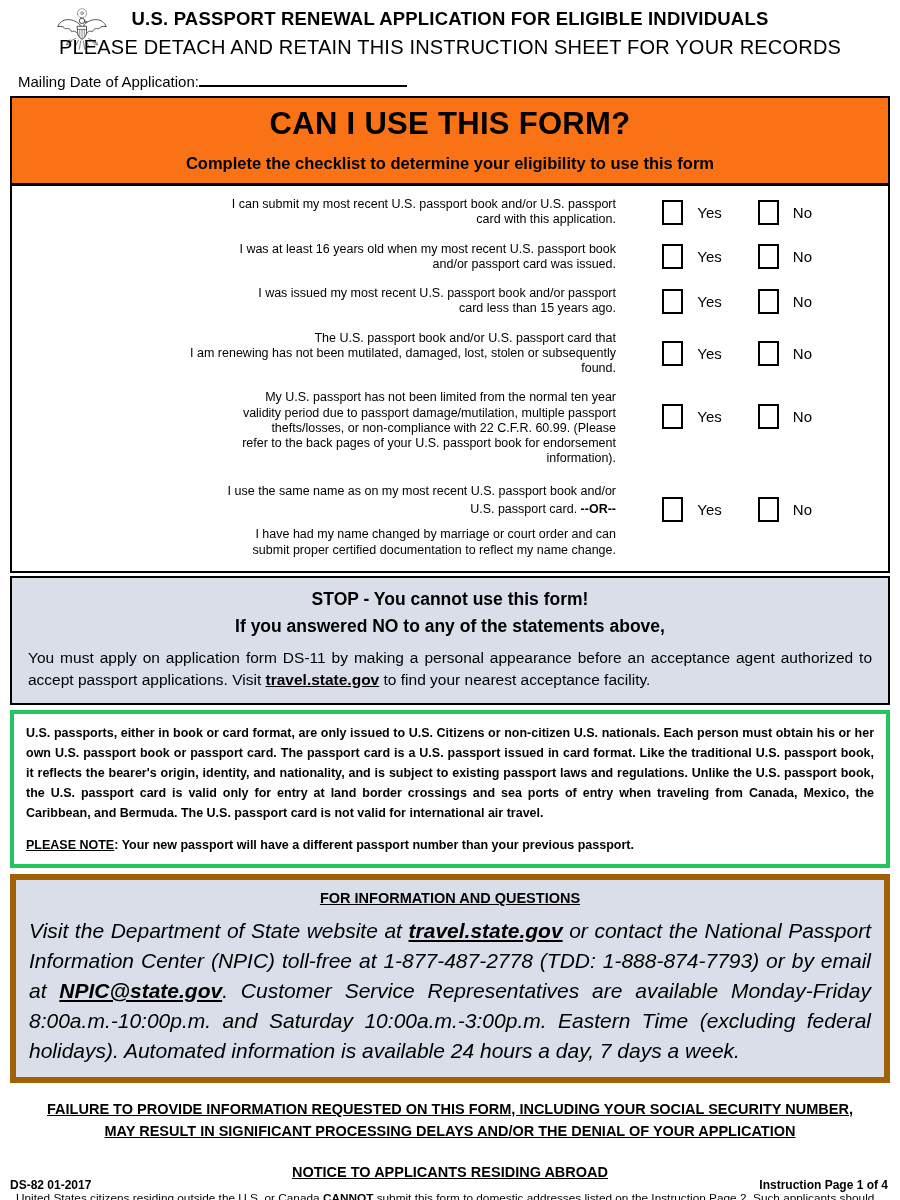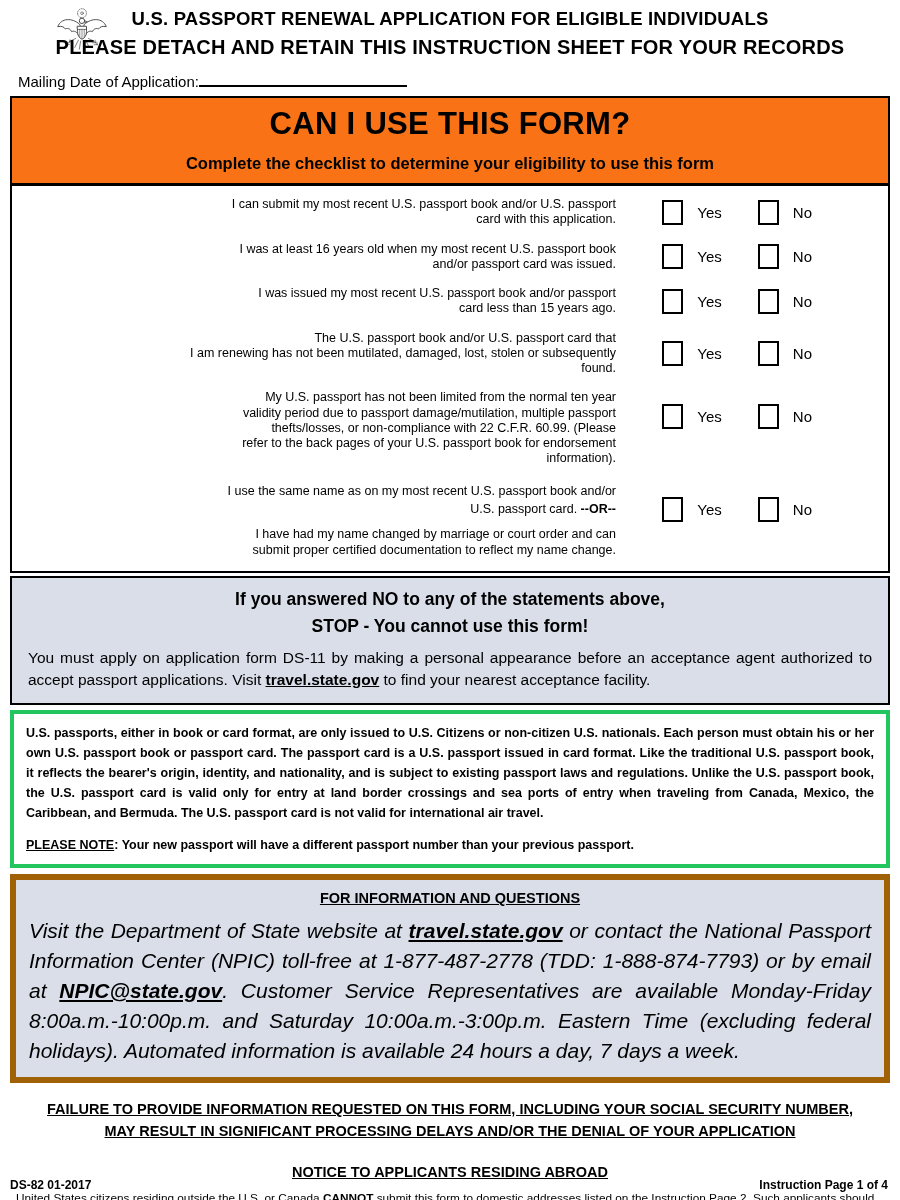--- a/index.html
+++ b/index.html
@@ -9,21 +9,21 @@
     font-family: "Liberation Sans", sans-serif;
     color: #000; position: relative; overflow: hidden;
   }
   .page { padding: 2px 10px 0; position: relative; height: 100%; }
 
   
   .header { position: relative; height: 66px; }
   .seal { position: absolute; left: 45px; top: 2px; width: 54px; height: 58px; }
   .titles { position: absolute; left: 0; right: 0; top: 6px; text-align: center; }
   .title-1 { font-size: 18.5px; font-weight: bold; letter-spacing: 0.2px; }
-  .title-2 { font-size: 20px; font-weight: bold; margin-top: 6px; letter-spacing: 0.2px; }
+  .title-2 { font-size: 20px; font-weight: normal; margin-top: 6px; letter-spacing: 0.2px; }
 
   .mailing-line { margin: 4px 0 6px 8px; font-size: 15px; }
   .mailing-blank { display: inline-block; width: 208px; height: 15px; border-bottom: 2px solid #000; }
 
   
   .elig-box { border: 2px solid #000; }
   .elig-head { background: #f97316; border-bottom: 3px solid #000; text-align: center; padding: 8px 0 10px; }
   .elig-title { font-size: 31px; font-weight: bold; letter-spacing: 0.3px; }
   .elig-sub { font-size: 16.5px; font-weight: bold; margin-top: 12px; }
 
@@ -178,22 +178,22 @@
           <span class="cb"></span>
           <span class="yn-label">No</span>
         </div>
       </div>
 
     </div>
   </div>
 
   <div class="stop-box">
     <div class="stop-h">
+      <div>STOP - You cannot use this form!</div>
       <div>If you answered NO to any of the statements above,</div>
-      <div>STOP - You cannot use this form!</div>
     </div>
     <div class="stop-body"><span>You must apply on application form DS-11 by making a personal appearance before an acceptance agent authorized to accept passport applications. Visit </span><span class="link">travel.state.gov</span><span> to find your nearest acceptance facility.</span></div>
   </div>
 
   <div class="pinfo-box">
     <div class="pinfo-body">U.S. passports, either in book or card format, are only issued to U.S. Citizens or non-citizen U.S. nationals. Each person must obtain his or her own U.S. passport book or passport card. The passport card is a U.S. passport issued in card format. Like the traditional U.S. passport book, it reflects the bearer's origin, identity, and nationality, and is subject to existing passport laws and regulations. Unlike the U.S. passport book, the U.S. passport card is valid only for entry at land border crossings and sea ports of entry when traveling from Canada, Mexico, the Caribbean, and Bermuda. The U.S. passport card is not valid for international air travel.</div>
     <div class="pinfo-note"><span class="u">PLEASE NOTE</span><span>: Your new passport will have a different passport number than your previous passport.</span></div>
   </div>
 
   <div class="iq-box">

